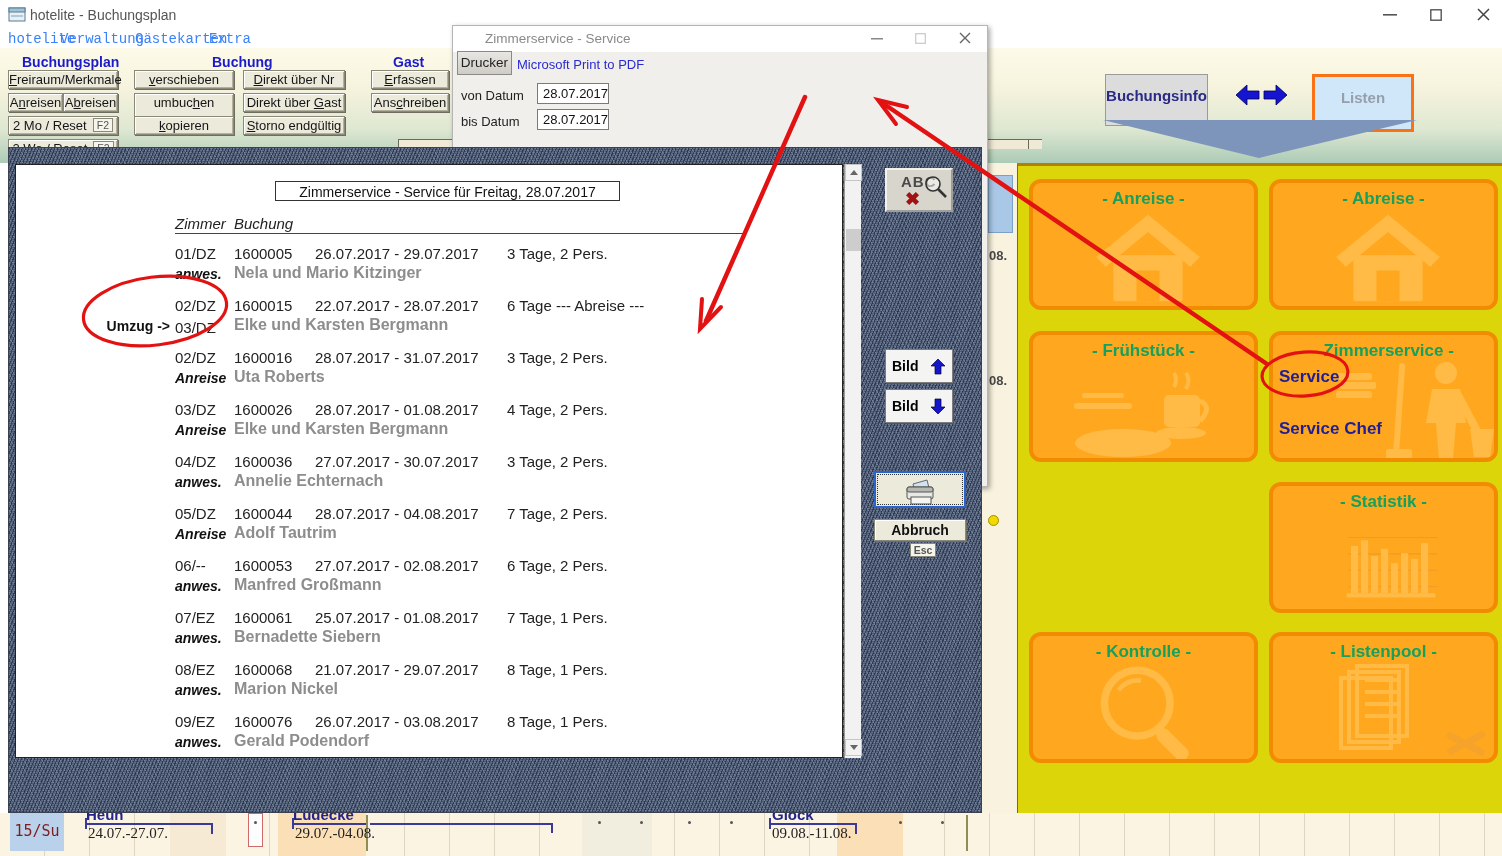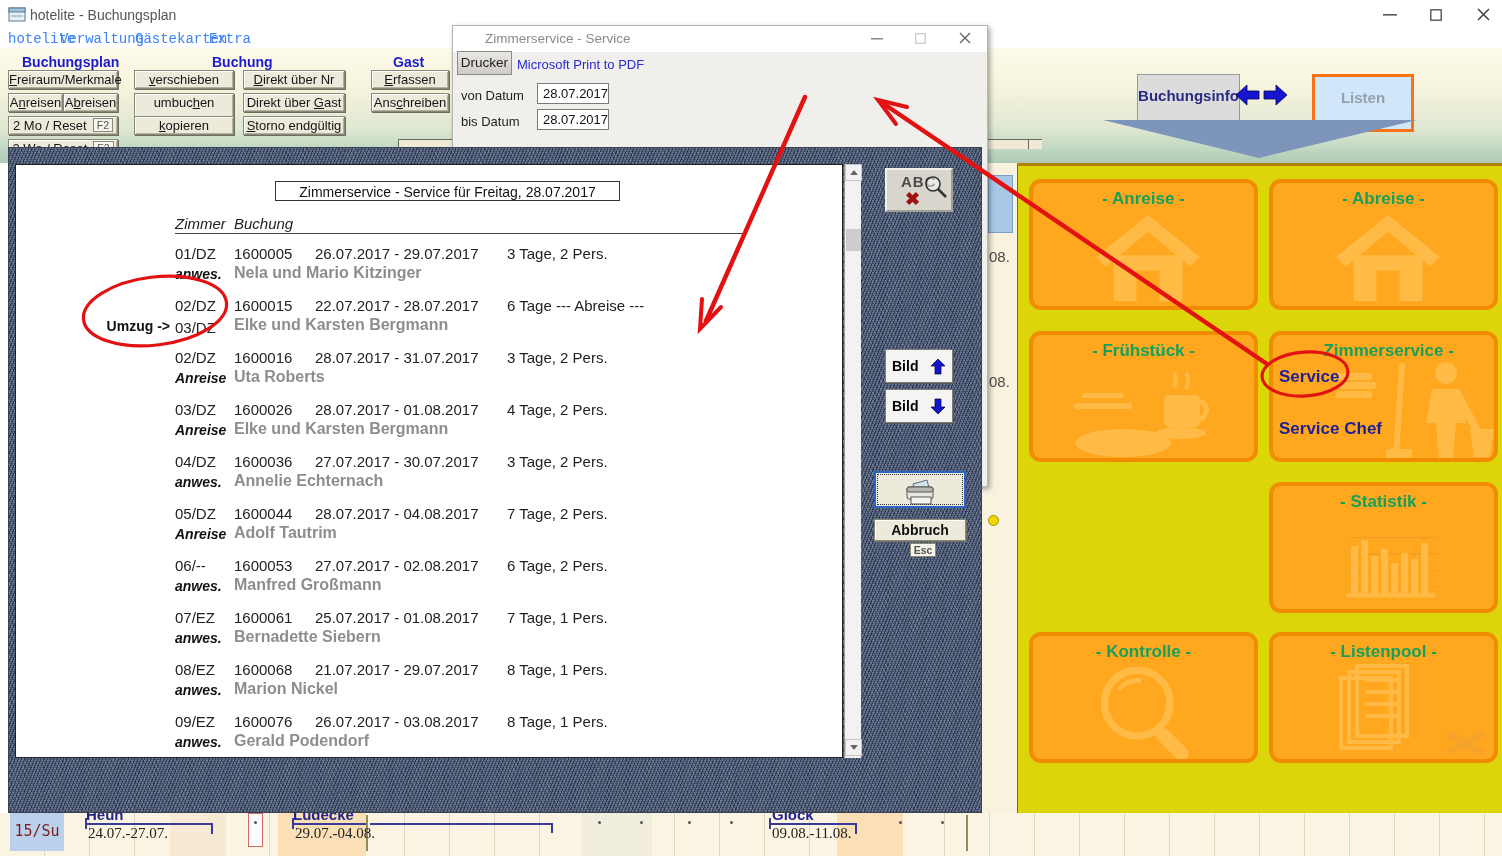--- a/index.html
+++ b/index.html
@@ -34,26 +34,26 @@
   .g-name { font-weight:bold; font-size:15px; color:#24248c; }
   .g-date { font-family:"Liberation Serif", serif; font-size:15px; color:#222; }
   .tl { background:#3a3a9a; }
   .olv { background:#8d8d55; }
   .dot { width:3px; height:3px; border-radius:2px; background:#555; }
   #red-cell { left:248px; top:0; width:15px; height:34px; background:#fdfdfd; border:1px solid #cf6a6a; }
 
   
   #occl { left:982px; top:163px; width:35px; height:650px; background:#f9f2df; }
   #occl-blue { left:6px; top:12px; width:25px; height:58px; background:#a9c7e6; border:1px solid #7aa2c8; }
-  .occl-lbl { left:7px; font-size:15px; color:#4a4a4a; }
+  .occl-lbl { left:7px; font-size:13px; color:#4a4a4a;font-weight:bold; }
   #occl-dot { left:6px; top:352px; width:11px; height:11px; border-radius:6px; background:#f0d800; border:1px solid #a09000; }
 
   
   #btn-buchungsinfo { left:1105px; top:74px; width:103px; height:52px; background:#dcdcdc;
-    border:1px solid #9a9a9a; color:#2a2a85; font-weight:bold; font-size:15px; text-align:center; line-height:41px;margin-left:32px; }
+    border:1px solid #9a9a9a; color:#2a2a85; font-weight:bold; font-size:15px; text-align:center; line-height:41px; }
   #btn-listen { left:1312px; top:74px; width:102px; height:58px; background:#cfe7f8;
     border:3px solid #f97316; color:#95a0ac; font-weight:bold; font-size:15px; text-align:center; line-height:41px; }
 
   
   #panel { left:1017px; top:163px; width:485px; height:693px; background:#dcd509;
     border-top:3px solid #b08000; border-left:1px solid #666; }
   .tile { width:229px; height:131px; background:#ffa81f; border:4px solid #f18c00; border-radius:12px; overflow:hidden; }
   .tile-title { position:absolute; left:0; top:6px; width:100%; text-align:center;
     font-weight:bold; font-size:17px; color:#16a05c; }
   .tile svg { position:absolute; }

